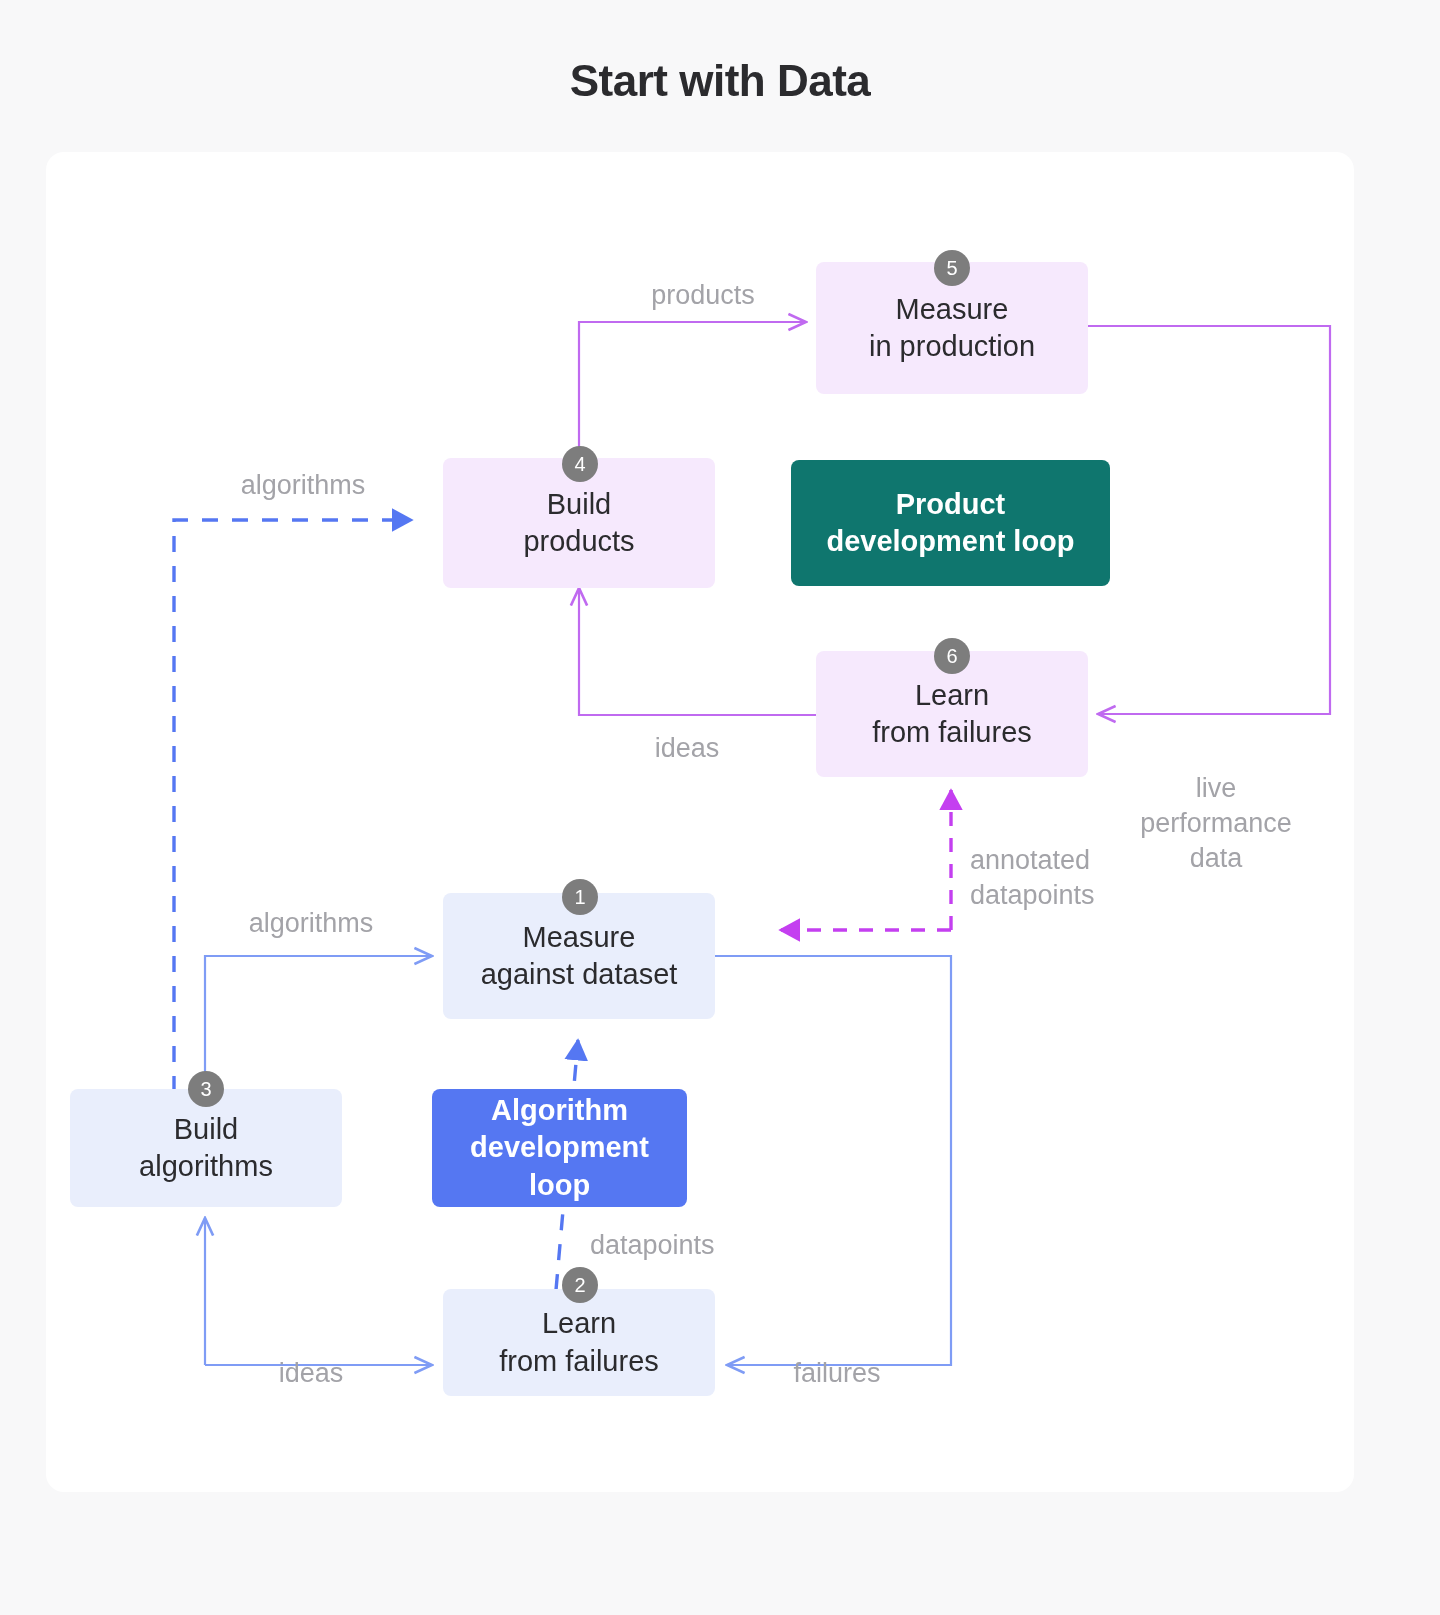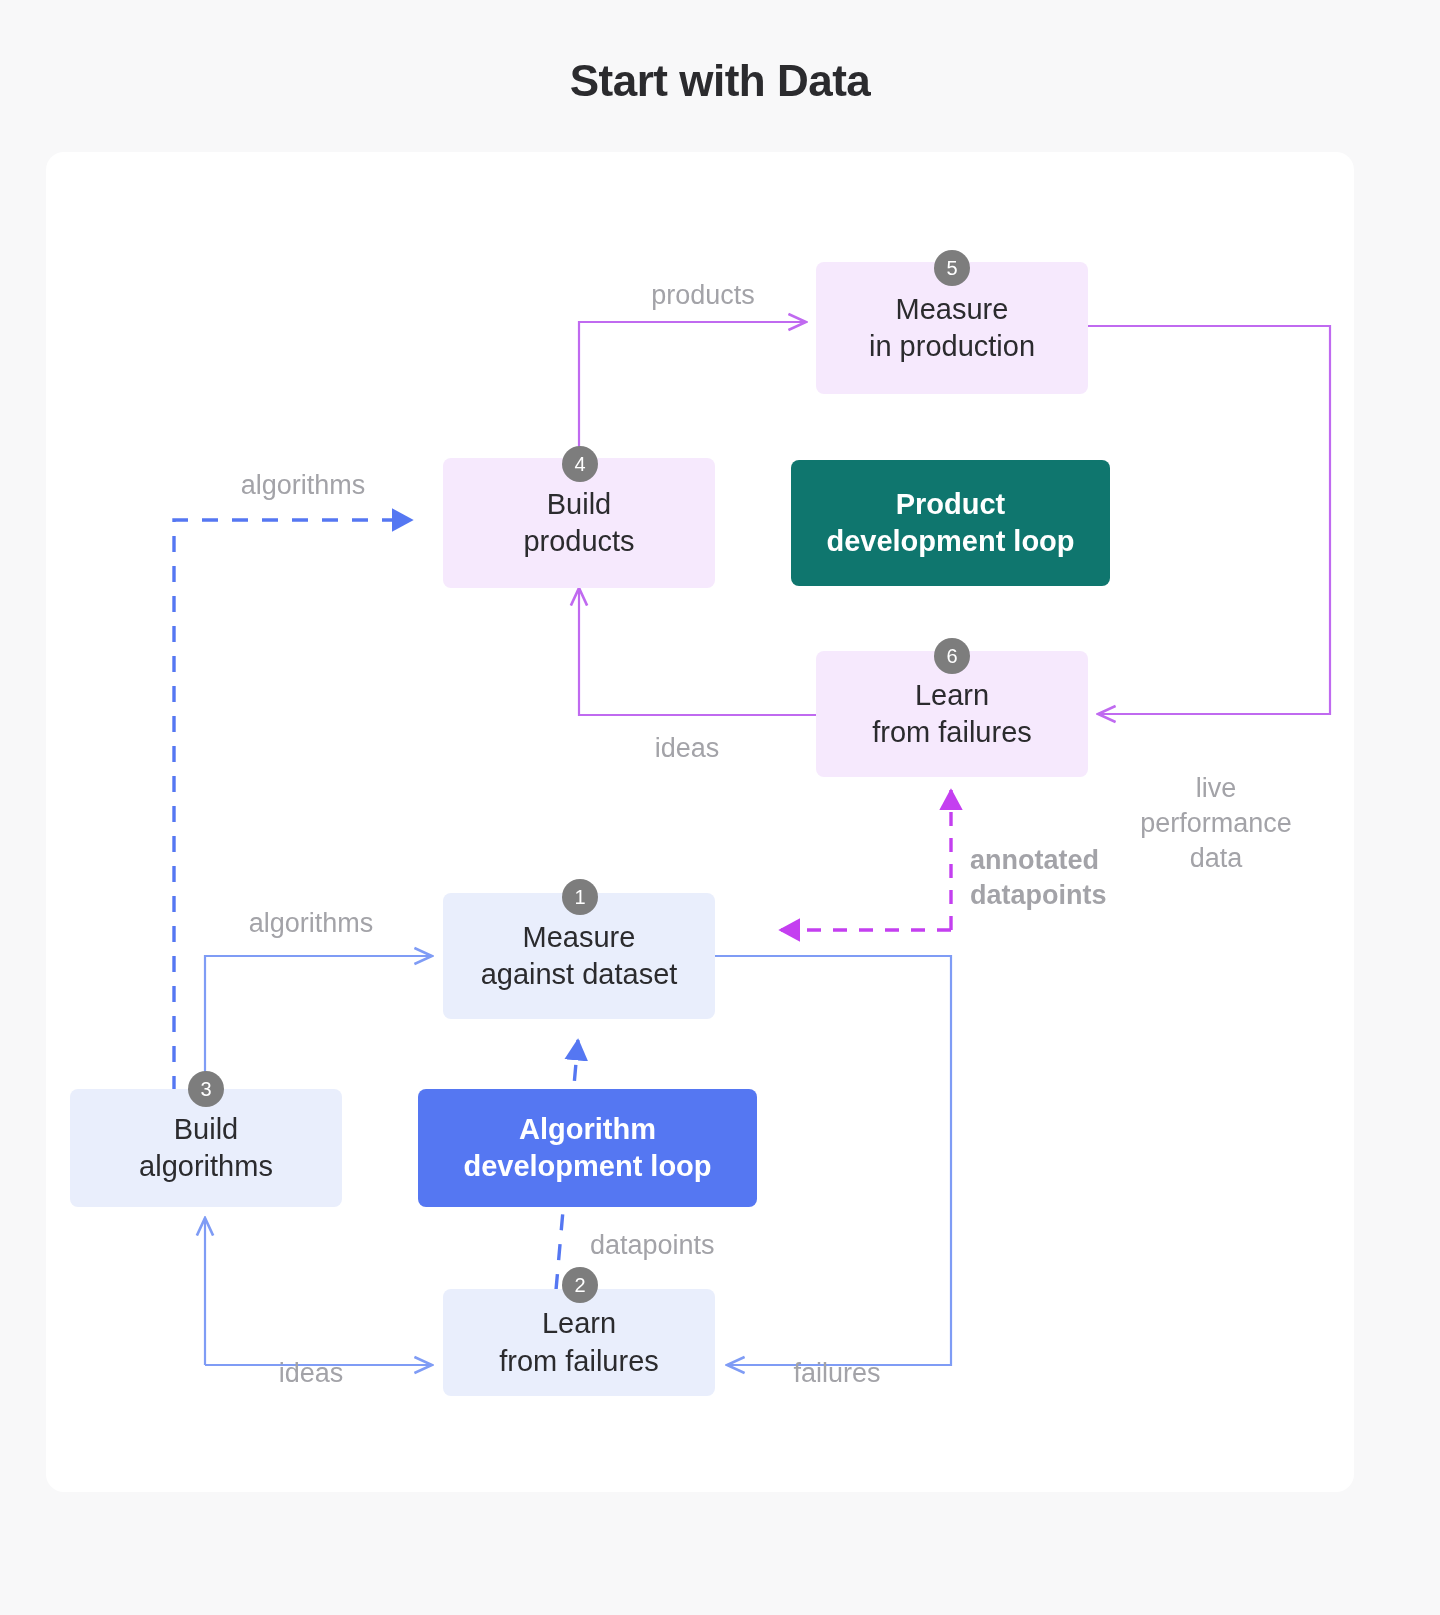--- a/index.html
+++ b/index.html
@@ -166,21 +166,21 @@
   </div>
 
   <div class="node blue-soft" style="left:70px; top:1089px; width:272px; height:118px;">
     <span style="white-space: pre-line;">Build
 algorithms</span>
   </div>
   <div class="badge" style="left:188px; top:1071px;">
     <span>3</span>
   </div>
 
-  <div class="node loop-blue" style="left:418px; top:1089px; width:339px; height:118px;">
+  <div class="node loop-blue" style="left:432px; top:1089px; width:255px; height:118px;">
     <span style="white-space: pre-line;">Algorithm
 development loop</span>
   </div>
 
   <div class="node blue-soft" style="left:443px; top:1289px; width:272px; height:107px;">
     <span style="white-space: pre-line;">Learn
 from failures</span>
   </div>
   <div class="badge" style="left:562px; top:1267px;">
     <span>2</span>
@@ -189,21 +189,21 @@
   <div class="edge-label el-center" style="left:598px; top:278px; width:210px;">products</div>
 
   <div class="edge-label el-center" style="left:188px; top:468px; width:230px;">algorithms</div>
 
   <div class="edge-label el-center" style="left:592px; top:731px; width:190px;">ideas</div>
 
   <div class="edge-label el-center" style="left: 1110px; top: 771px; width: 212px; white-space: pre-line;">live
 performance
 data</div>
 
-  <div class="edge-label" style="left: 970px; top: 843px; width: 260px; white-space: pre-line; font-weight: bold;">annotated
+  <div class="edge-label" style="left: 970px; top: 843px; width: 260px; white-space: pre-line;">annotated
 datapoints</div>
 
   <div class="edge-label el-center" style="left:196px; top:906px; width:230px;">algorithms</div>
 
   <div class="edge-label" style="left:590px; top:1228px; width:230px;">datapoints</div>
 
   <div class="edge-label el-center" style="left:216px; top:1356px; width:190px;">ideas</div>
 
   <div class="edge-label el-center" style="left:742px; top:1356px; width:190px;">failures</div>
 

